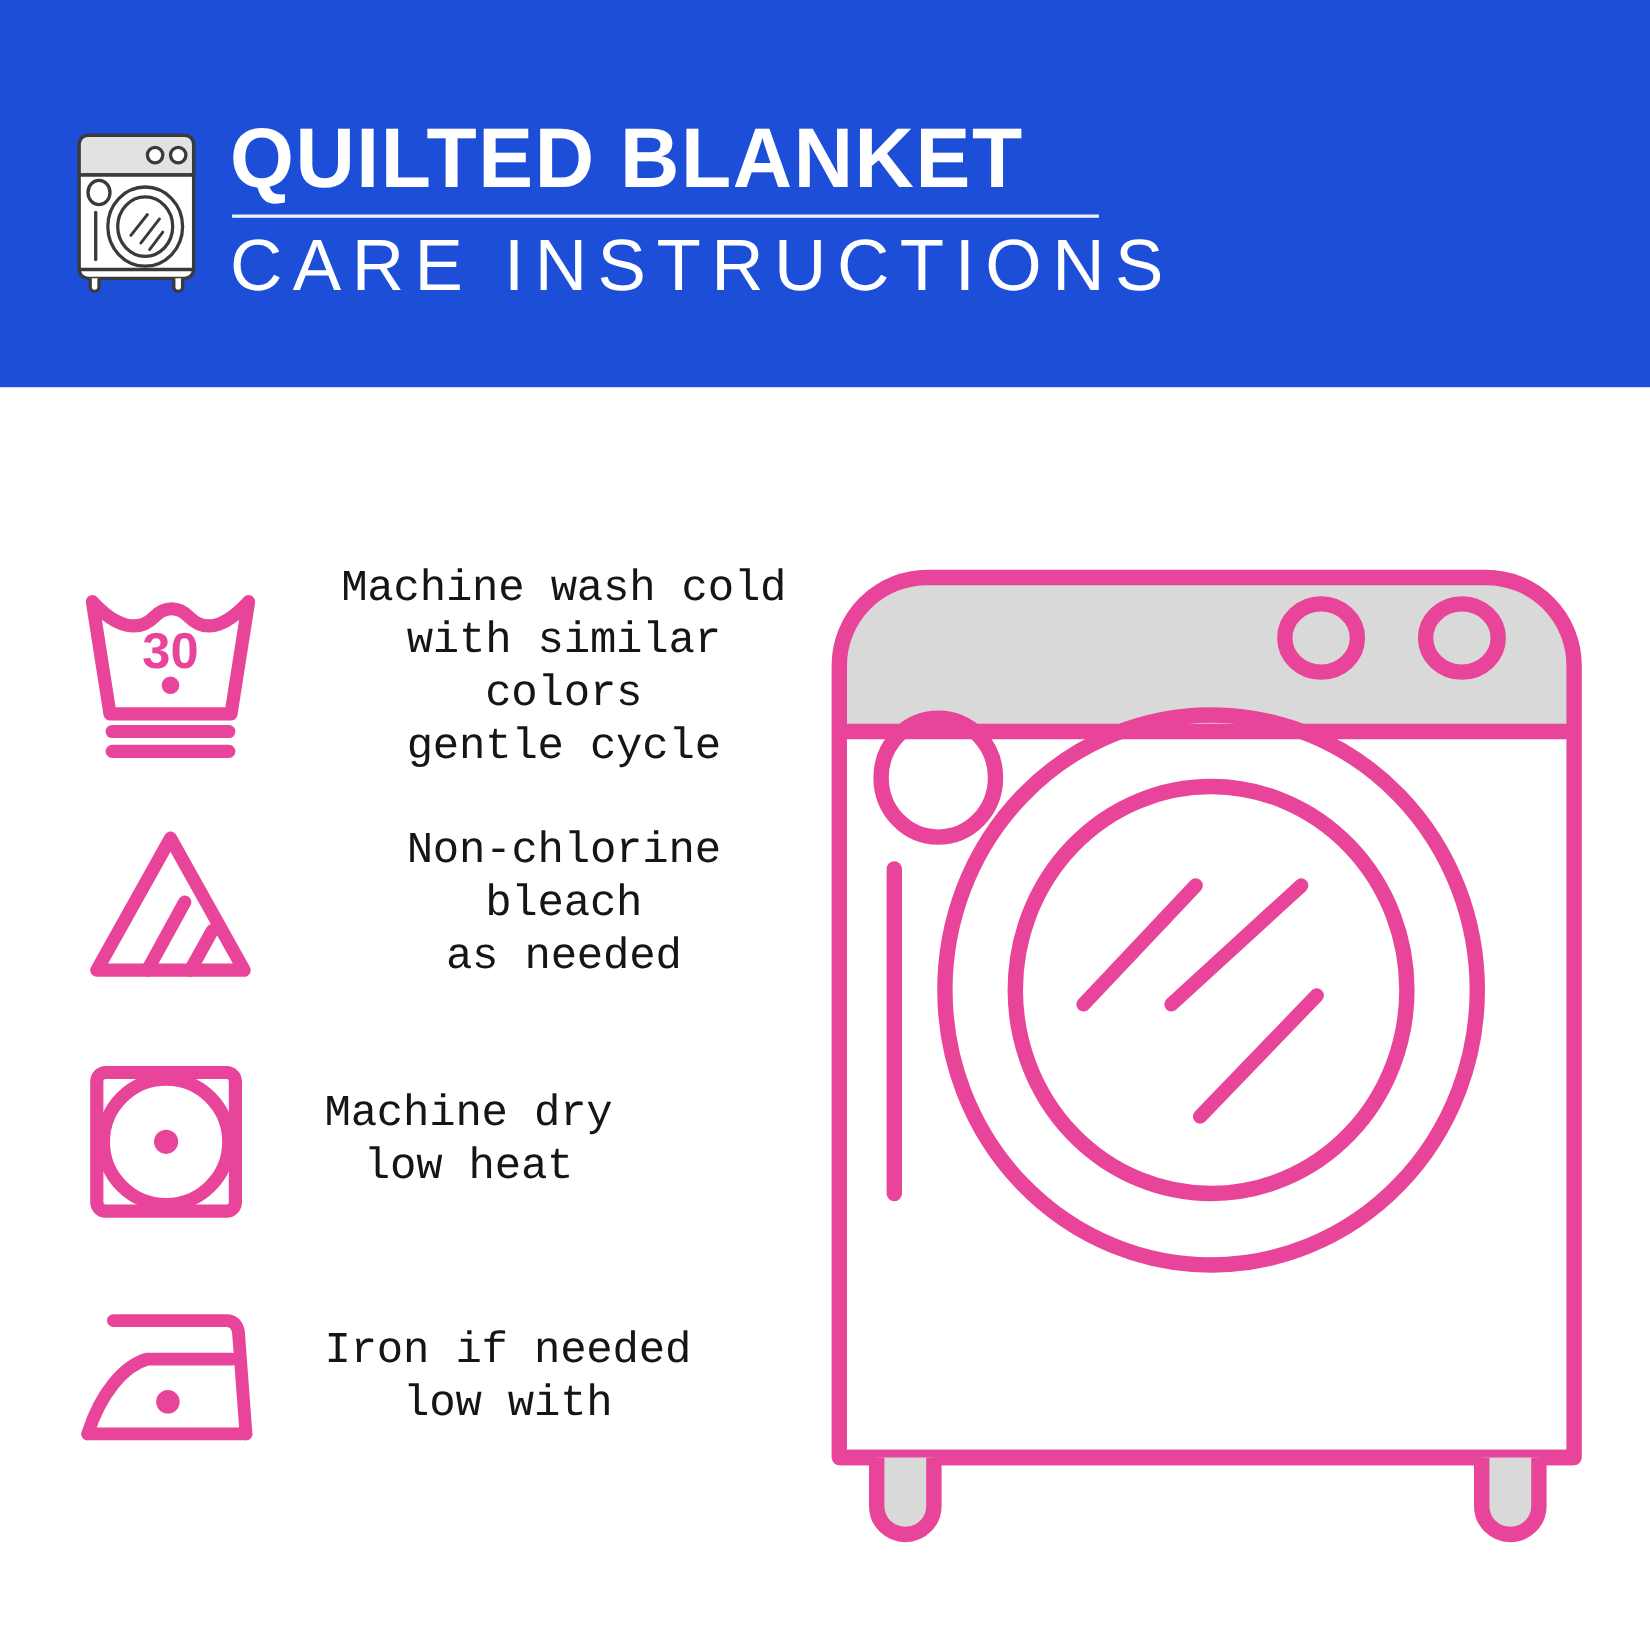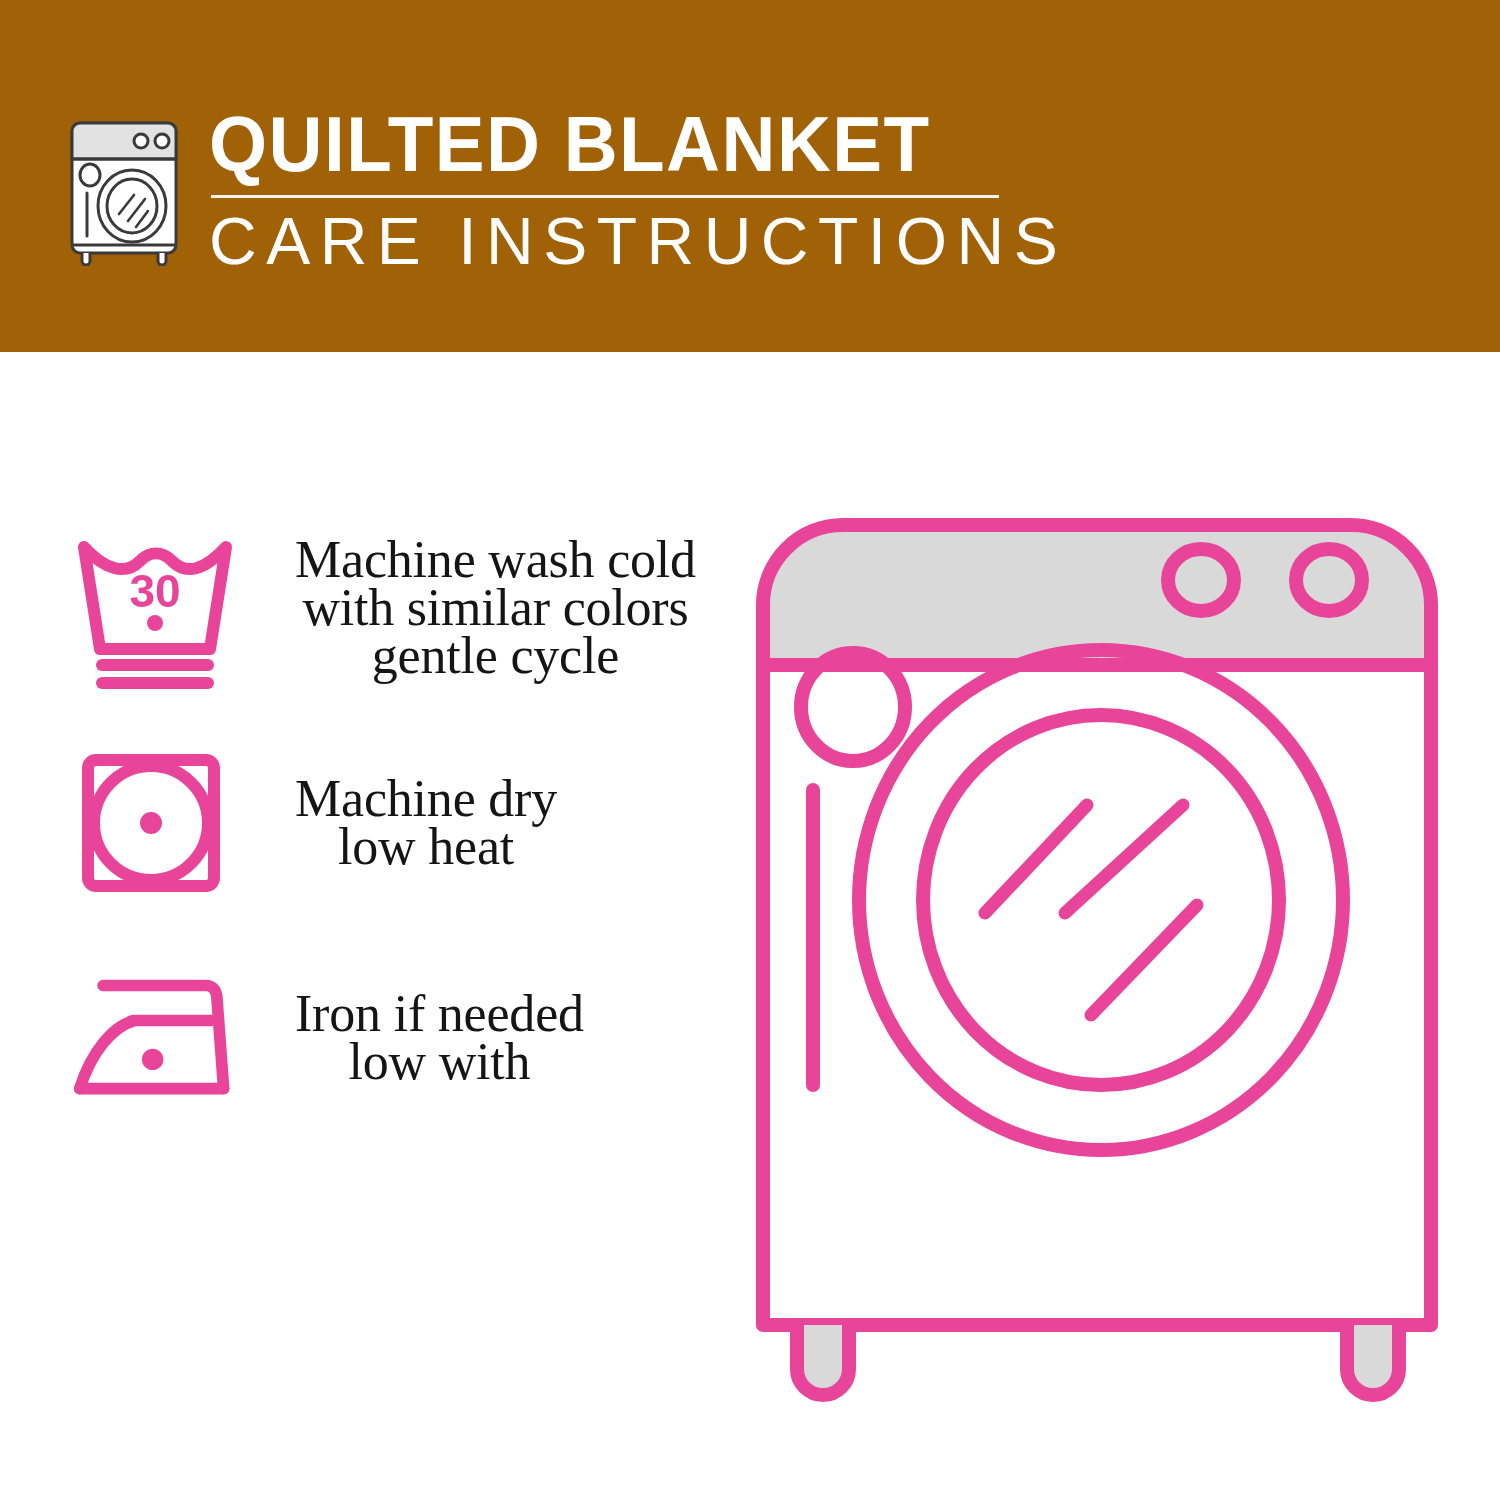--- a/index.html
+++ b/index.html
@@ -14,21 +14,21 @@
     overflow: hidden;
     position: relative;
   }
 
   
   .header {
     position: absolute;
     left: 0; top: 0;
     width: 1500px;
     height: 352px;
-    background: #a16207;
+    background: #1d4ed8;
     box-sizing: border-box;
   }
   .header-inner {
     position: absolute;
     left: 62px;
     top: 104px;
     display: flex;
     align-items: flex-start;
   }
   .header-icon {
@@ -86,22 +86,22 @@
   .care-icon-wrap {
     width: 175px;
     flex: 0 0 auto;
     display: flex;
     align-items: center;
     justify-content: flex-start;
   }
   .care-text {
     margin-left: 50px;
     color: #151515;
-    font-family: Liberation Serif, serif;
-    font-size: 52px;
+    font-family: Liberation Mono, monospace;
+    font-size: 40px;
     line-height: 48px;
     font-weight: 400;
     letter-spacing: -0.2px;
     white-space: pre-line;
   }
 
   
   .washer-art {
     position: absolute;
     left: 735px;
@@ -168,20 +168,33 @@
         </g>
         <text x="85" y="82" text-anchor="middle" font-family="Liberation Sans, sans-serif" font-size="46" font-weight="bold" fill="#e8459a">30</text>
         <circle cx="85" cy="98" r="8" fill="#e8459a"></circle>
       </svg>
     </div>
     <div class="care-text">Machine wash cold
 with similar colors
 gentle cycle</div>
   </div>
 
+  <div class="care-row">
+    <div class="care-icon-wrap">
+      <svg viewBox="0 0 170 150" width="170" height="150" xmlns="http://www.w3.org/2000/svg">
+        <g fill="none" stroke="#e8459a" stroke-width="12" stroke-linecap="round" stroke-linejoin="round">
+          <path d="M85 14 L 152 134 L 18 134 Z"></path>
+          <line x1="64" y1="134" x2="98" y2="72"></line>
+          <line x1="103" y1="134" x2="123" y2="98"></line>
+        </g>
+      </svg>
+    </div>
+    <div class="care-text">Non-chlorine bleach
+as needed</div>
+  </div>
 
   <div class="care-row">
     <div class="care-icon-wrap">
       <svg viewBox="0 0 170 150" width="170" height="150" xmlns="http://www.w3.org/2000/svg">
         <g fill="none" stroke="#e8459a" stroke-width="12" stroke-linejoin="round">
           <rect x="18" y="12" width="126" height="126" rx="8" ry="8"></rect>
           <circle cx="81" cy="75" r="57"></circle>
         </g>
         <circle cx="81" cy="75" r="11" fill="#e8459a"></circle>
       </svg>

